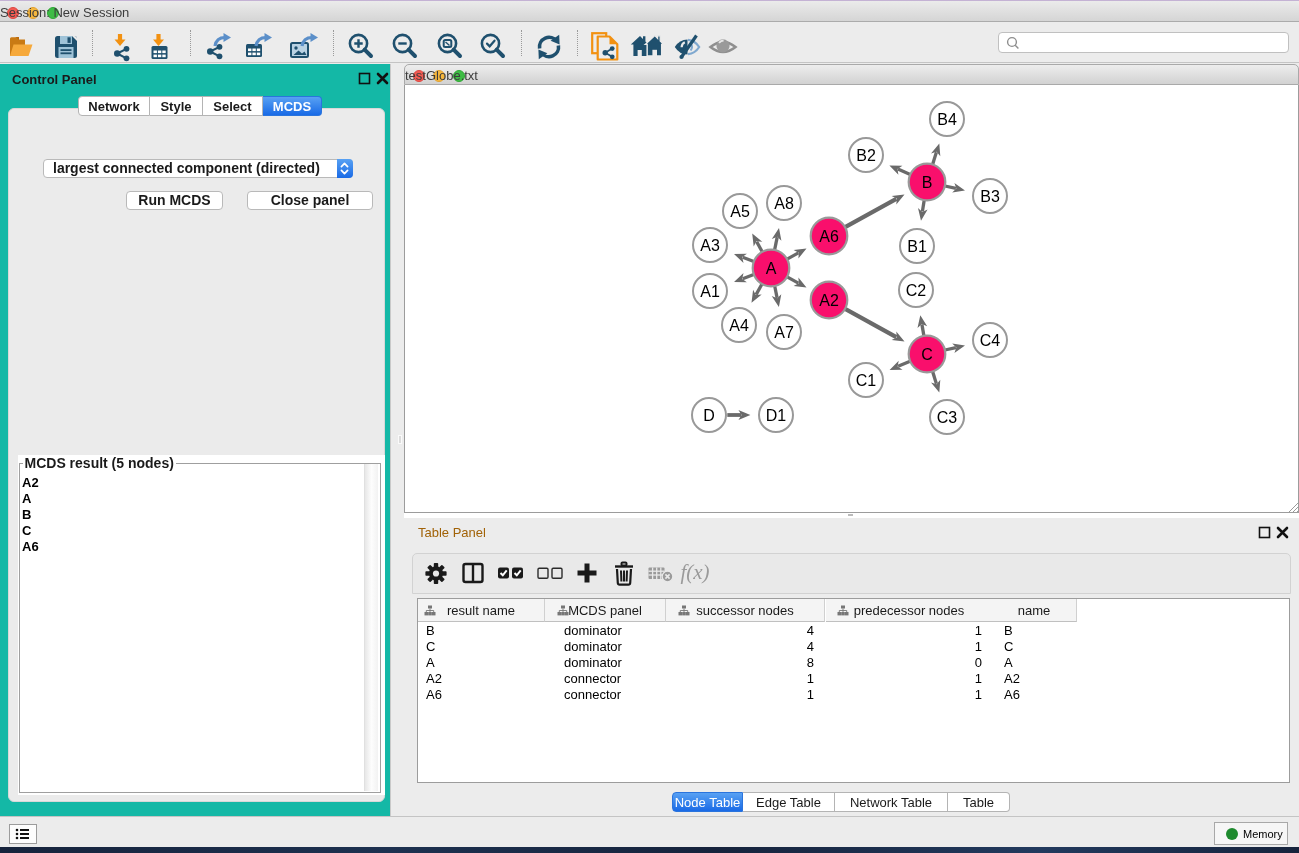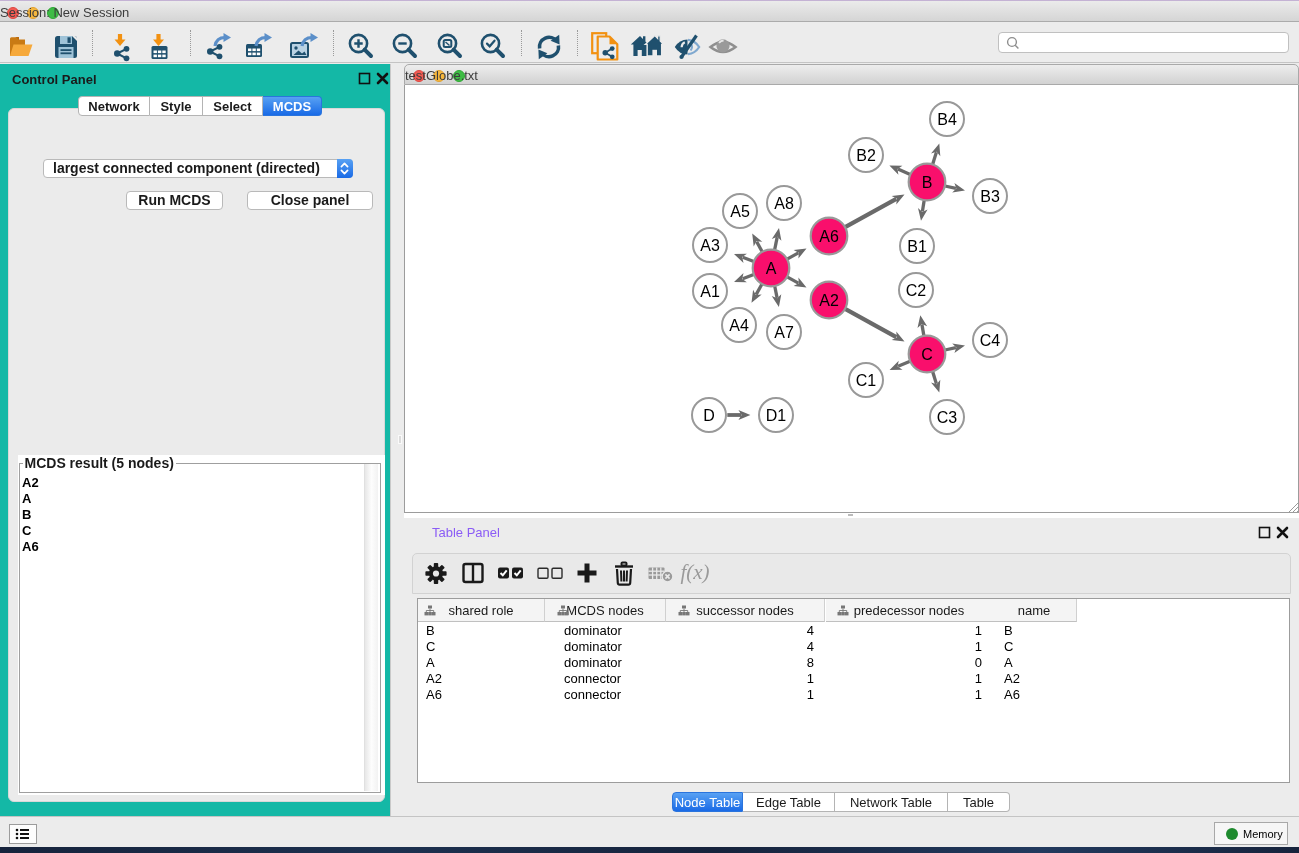--- a/index.html
+++ b/index.html
@@ -67,21 +67,21 @@
   background:linear-gradient(#ededed,#d2d2d2); border:1px solid #a9a9a9;
   border-radius:5px 5px 0 0; }
 #nettitle .title { position:absolute; left:0; right:0; top:3px; text-align:left;
   font-size:13px; color:#3c3c3c; }
 #graph { transform: translateZ(0); will-change: transform; }
 #netcanvas { position:absolute; left:0; top:21px; width:895px; height:428px;
   background:#fff; border:1px solid #9c9c9c; border-top:none; }
 
 #tablepanel { position:absolute; left:404px; top:518px; width:895px; height:298px;
   background:#ececec; }
-#tablepanel .ptitle { position:absolute; left:28px; top:7px; font-size:13px; color:#8b5cf6; }
+#tablepanel .ptitle { position:absolute; left:14px; top:7px; font-size:13px; color:#a16207; }
 #tbar { position:absolute; left:8px; top:35px; width:879px; height:41px;
   background:#e9e9e9; border:1px solid #d2d2d2; border-radius:5px 5px 0 0; }
 #ttable { position:absolute; left:13px; top:80px; width:873px; height:185px;
   background:#fff; border:1px solid #9c9c9c; font-size:13px; }
 .thead { position:absolute; top:0; height:23px; background:#f4f4f4;
   border-right:1px solid #d0d0d0; border-bottom:1px solid #c0c0c0;
   display:flex; align-items:center; justify-content:center; font-size:13px; color:#1a1a1a; }
 .trow { position:absolute; height:16px; line-height:16px; font-size:13px; color:#000; }
 
 
@@ -466,22 +466,22 @@
 <line x1="14.8" y1="9.5" x2="14.8" y2="21"></line>
 </g>
 <circle cx="21.5" cy="18.5" r="5.3" fill="#9a9a9a" stroke="#e9e9e9" stroke-width="1.2"></circle>
 <path d="M19.4 16.4 L23.6 20.6 M23.6 16.4 L19.4 20.6" stroke="#e9e9e9" stroke-width="1.6"></path>
 </svg>
   <svg class="abs" style="left:276px;top:40px" width="40" height="30" viewBox="0 0 40 30">
       <text x="15" y="21" text-anchor="middle" font-family="Liberation Serif, serif" font-style="italic" font-size="21" fill="#9a9a9a">f(x)</text>
     </svg>
   <div id="ttable">
 
-    <div class="thead" style="left:0; width:127px;">shared role</div>
-    <div class="thead" style="left:127px; width:121px;">MCDS nodes</div>
+    <div class="thead" style="left:0; width:127px;">result name</div>
+    <div class="thead" style="left:127px; width:121px;">MCDS panel</div>
     <div class="thead" style="left:248px; width:159px;">successor nodes</div>
     <div class="thead" style="left:408px; width:167px;">predecessor nodes</div>
     <div class="thead" style="left:574px; width:85px;">name</div>
 
 <svg class="abs" style="left:6px;top:6px" width="12" height="11" viewBox="0 0 12 11">
 <rect x="4" y="0.5" width="4" height="3" fill="#777"></rect>
 <rect x="0.5" y="7" width="3.6" height="3.4" fill="#777"></rect>
 <rect x="4.2" y="7" width="3.6" height="3.4" fill="#777"></rect>
 <rect x="7.9" y="7" width="3.6" height="3.4" fill="#777"></rect>
 <path d="M6 3.5 L6 5.5 M2.3 7 L2.3 5.5 L9.7 5.5 L9.7 7 M6 5.5 L6 7" fill="none" stroke="#777" stroke-width="0.9"></path>

